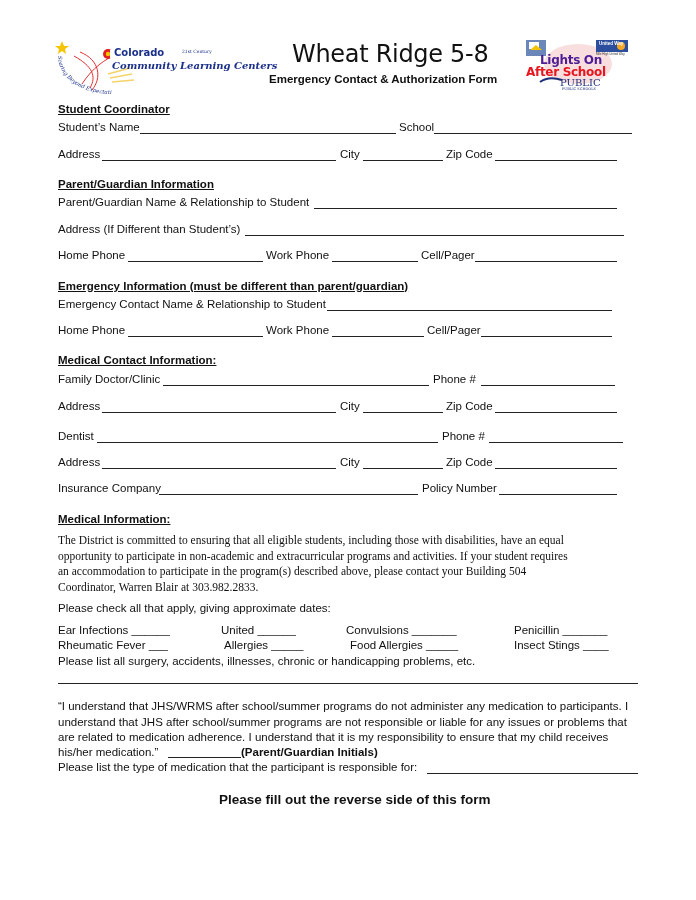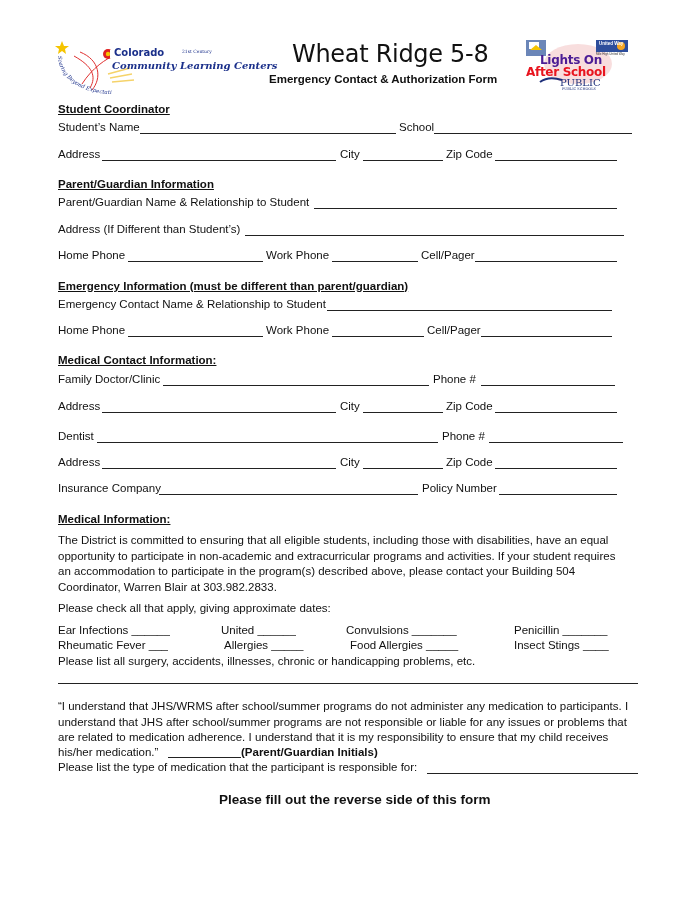--- a/index.html
+++ b/index.html
@@ -127,21 +127,21 @@
 <div class="line" style="left:363px; top:468px; width:80px;"></div>
 <div class="abs" style="left:446px; top:456px;">Zip Code</div>
 <div class="line" style="left:495px; top:468px; width:122px;"></div>
 
 <div class="abs" style="left:58px; top:482px;">Insurance Company</div>
 <div class="line" style="left:159px; top:494px; width:259px;"></div>
 <div class="abs" style="left:422px; top:482px;">Policy Number</div>
 <div class="line" style="left:499px; top:494px; width:118px;"></div>
 
 <div class="abs section" style="left:58px; top:513px;">Medical Information:</div>
-<div class="para" style="left:58px; top:533px;">
+<div class="para" style="left:58px; top:533px;font-family:Liberation Serif, serif;">
   <div>The District is committed to ensuring that all eligible students, including those with disabilities, have an equal</div>
   <div>opportunity to participate in non-academic and extracurricular programs and activities.  If your student requires</div>
   <div>an accommodation to participate in the program(s) described above, please contact your Building 504</div>
   <div>Coordinator, Warren Blair at 303.982.2833.</div>
 </div>
 <div class="abs" style="left:58px; top:602px;">Please check all that apply, giving approximate dates:</div>
 
 <div class="abs" style="left:58px; top:624px;">
   <span>Ear Infections</span>
   <span>______</span>

